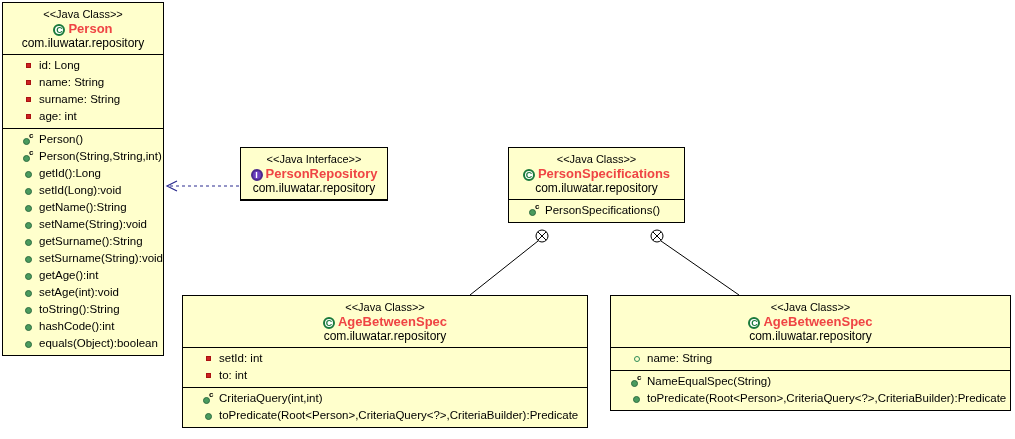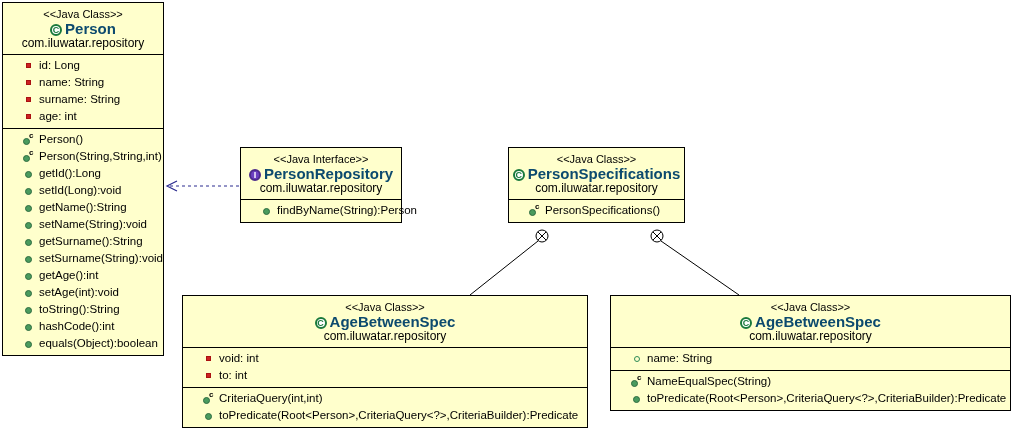--- a/index.html
+++ b/index.html
@@ -36,23 +36,23 @@
     color: #000000;
   }
   .title-line {
     line-height: 16px;
     display: flex;
     align-items: center;
     justify-content: center;
     gap: 2px;
   }
   .class-name {
-    font-size: 15px;
+    font-size: 13px;
     font-weight: bold;
-    color: #0c4a6e;
+    color: #ef4444;
     letter-spacing: 0px;
   }
   .package {
     font-size: 12px;
     line-height: 13px;
     color: #000000;
   }
   .uml-section {
     padding: 2px 0 3px 16px;
   }
@@ -293,35 +293,29 @@
       <span class="ic ic-public-method"></span>
       <span class="mtext">hashCode():int</span>
     </div>
     <div class="member">
       <span class="ic ic-public-method"></span>
       <span class="mtext">equals(Object):boolean</span>
     </div>
   </div>
 </div>
 
-<div class="uml-box" style="left:240px; top:147px; width:162px;">
+<div class="uml-box" style="left:240px; top:147px; width:148px;">
   <div class="uml-header">
     <div class="stereotype">&lt;&lt;Java Interface&gt;&gt;</div>
     <div class="title-line">
       <span class="glyph glyph-interface"></span>
       <span class="class-name">PersonRepository</span>
     </div>
     <div class="package">com.iluwatar.repository</div>
   </div>
-  <div class="uml-section">
-    <div class="member">
-      <span class="ic ic-public-method"></span>
-      <span class="mtext">findByName(String):Person</span>
-    </div>
-  </div>
 </div>
 
 <div class="uml-box" style="left:508px; top:147px; width:177px;">
   <div class="uml-header">
     <div class="stereotype">&lt;&lt;Java Class&gt;&gt;</div>
     <div class="title-line">
       <span class="glyph glyph-class"></span>
       <span class="class-name">PersonSpecifications</span>
     </div>
     <div class="package">com.iluwatar.repository</div>
@@ -339,21 +333,21 @@
     <div class="stereotype">&lt;&lt;Java Class&gt;&gt;</div>
     <div class="title-line">
       <span class="glyph glyph-class"></span>
       <span class="class-name">AgeBetweenSpec</span>
     </div>
     <div class="package">com.iluwatar.repository</div>
   </div>
   <div class="uml-section">
     <div class="member">
       <span class="ic ic-private-field"></span>
-      <span class="mtext">void: int</span>
+      <span class="mtext">setId: int</span>
     </div>
     <div class="member">
       <span class="ic ic-private-field"></span>
       <span class="mtext">to: int</span>
     </div>
   </div>
   <div class="uml-section">
     <div class="member">
       <span class="ic ic-constructor"></span>
       <span class="mtext">CriteriaQuery(int,int)</span>

